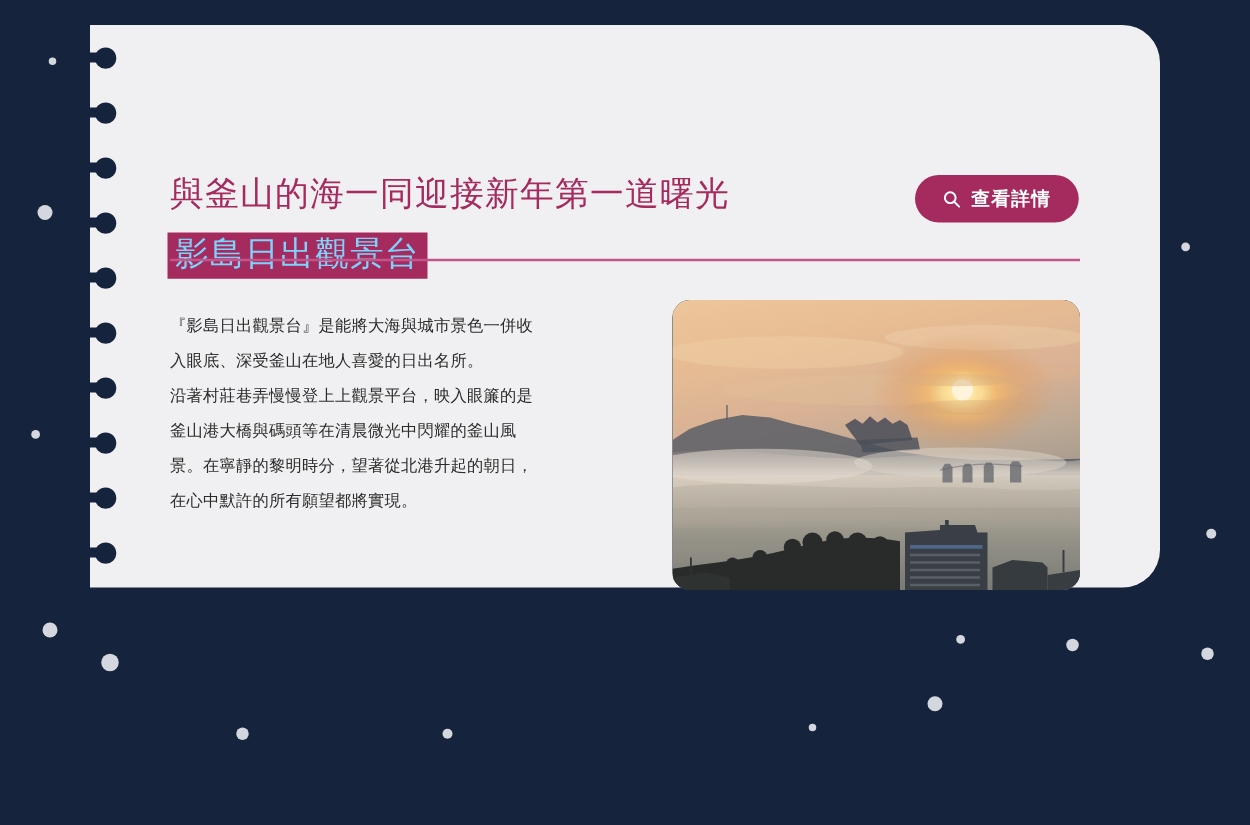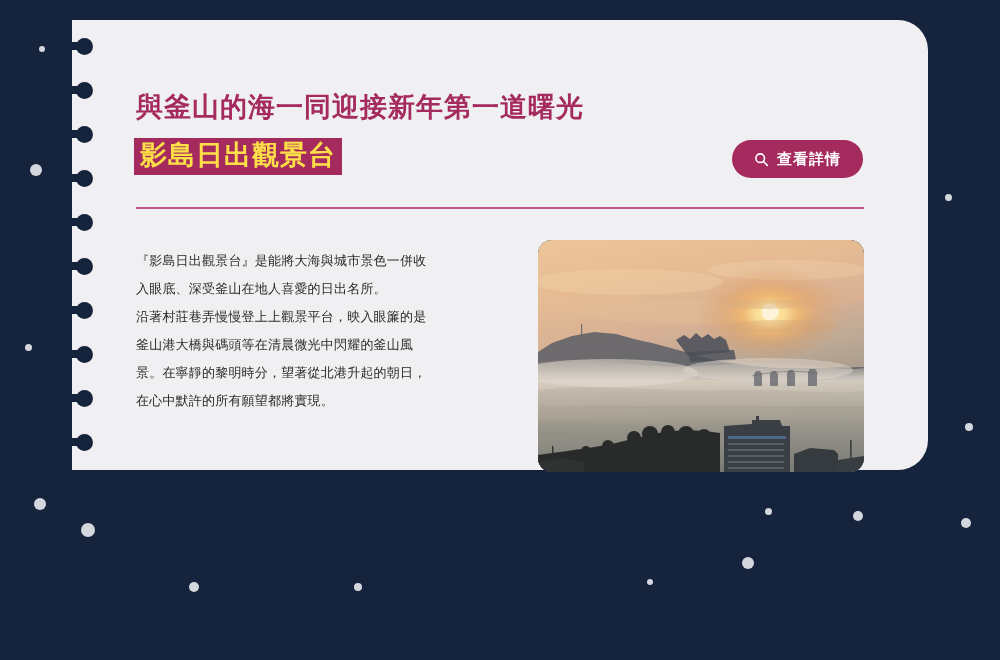--- a/index.html
+++ b/index.html
@@ -80,37 +80,38 @@
     bottom: 0;
   }
 
   #headline-row {
     position: relative;
     height: 118px;
   }
 
   .title-line {
     font-size: 27px;
-    font-weight: bold;
+    font-weight: normal;
     letter-spacing: 1px;
     line-height: 1.0;
     color: #a52a5e;
     white-space: nowrap;
+    margin-top: 48px;
   }
   #title-line-1 {
     position: absolute;
     left: 0;
     top: 24px;
   }
   #title-line-2 {
     position: absolute;
     left: -2px;
     top: 68px;
     background: #a52a5e;
-    color: #fde047;
+    color: #7dd3fc;
     padding: 4px 6px 6px 6px;
     display: inline-block;
   }
 
   #detail-button {
     position: absolute;
     right: 1px;
     top: 70px;
     height: 38px;
     padding: 6px 22px;

